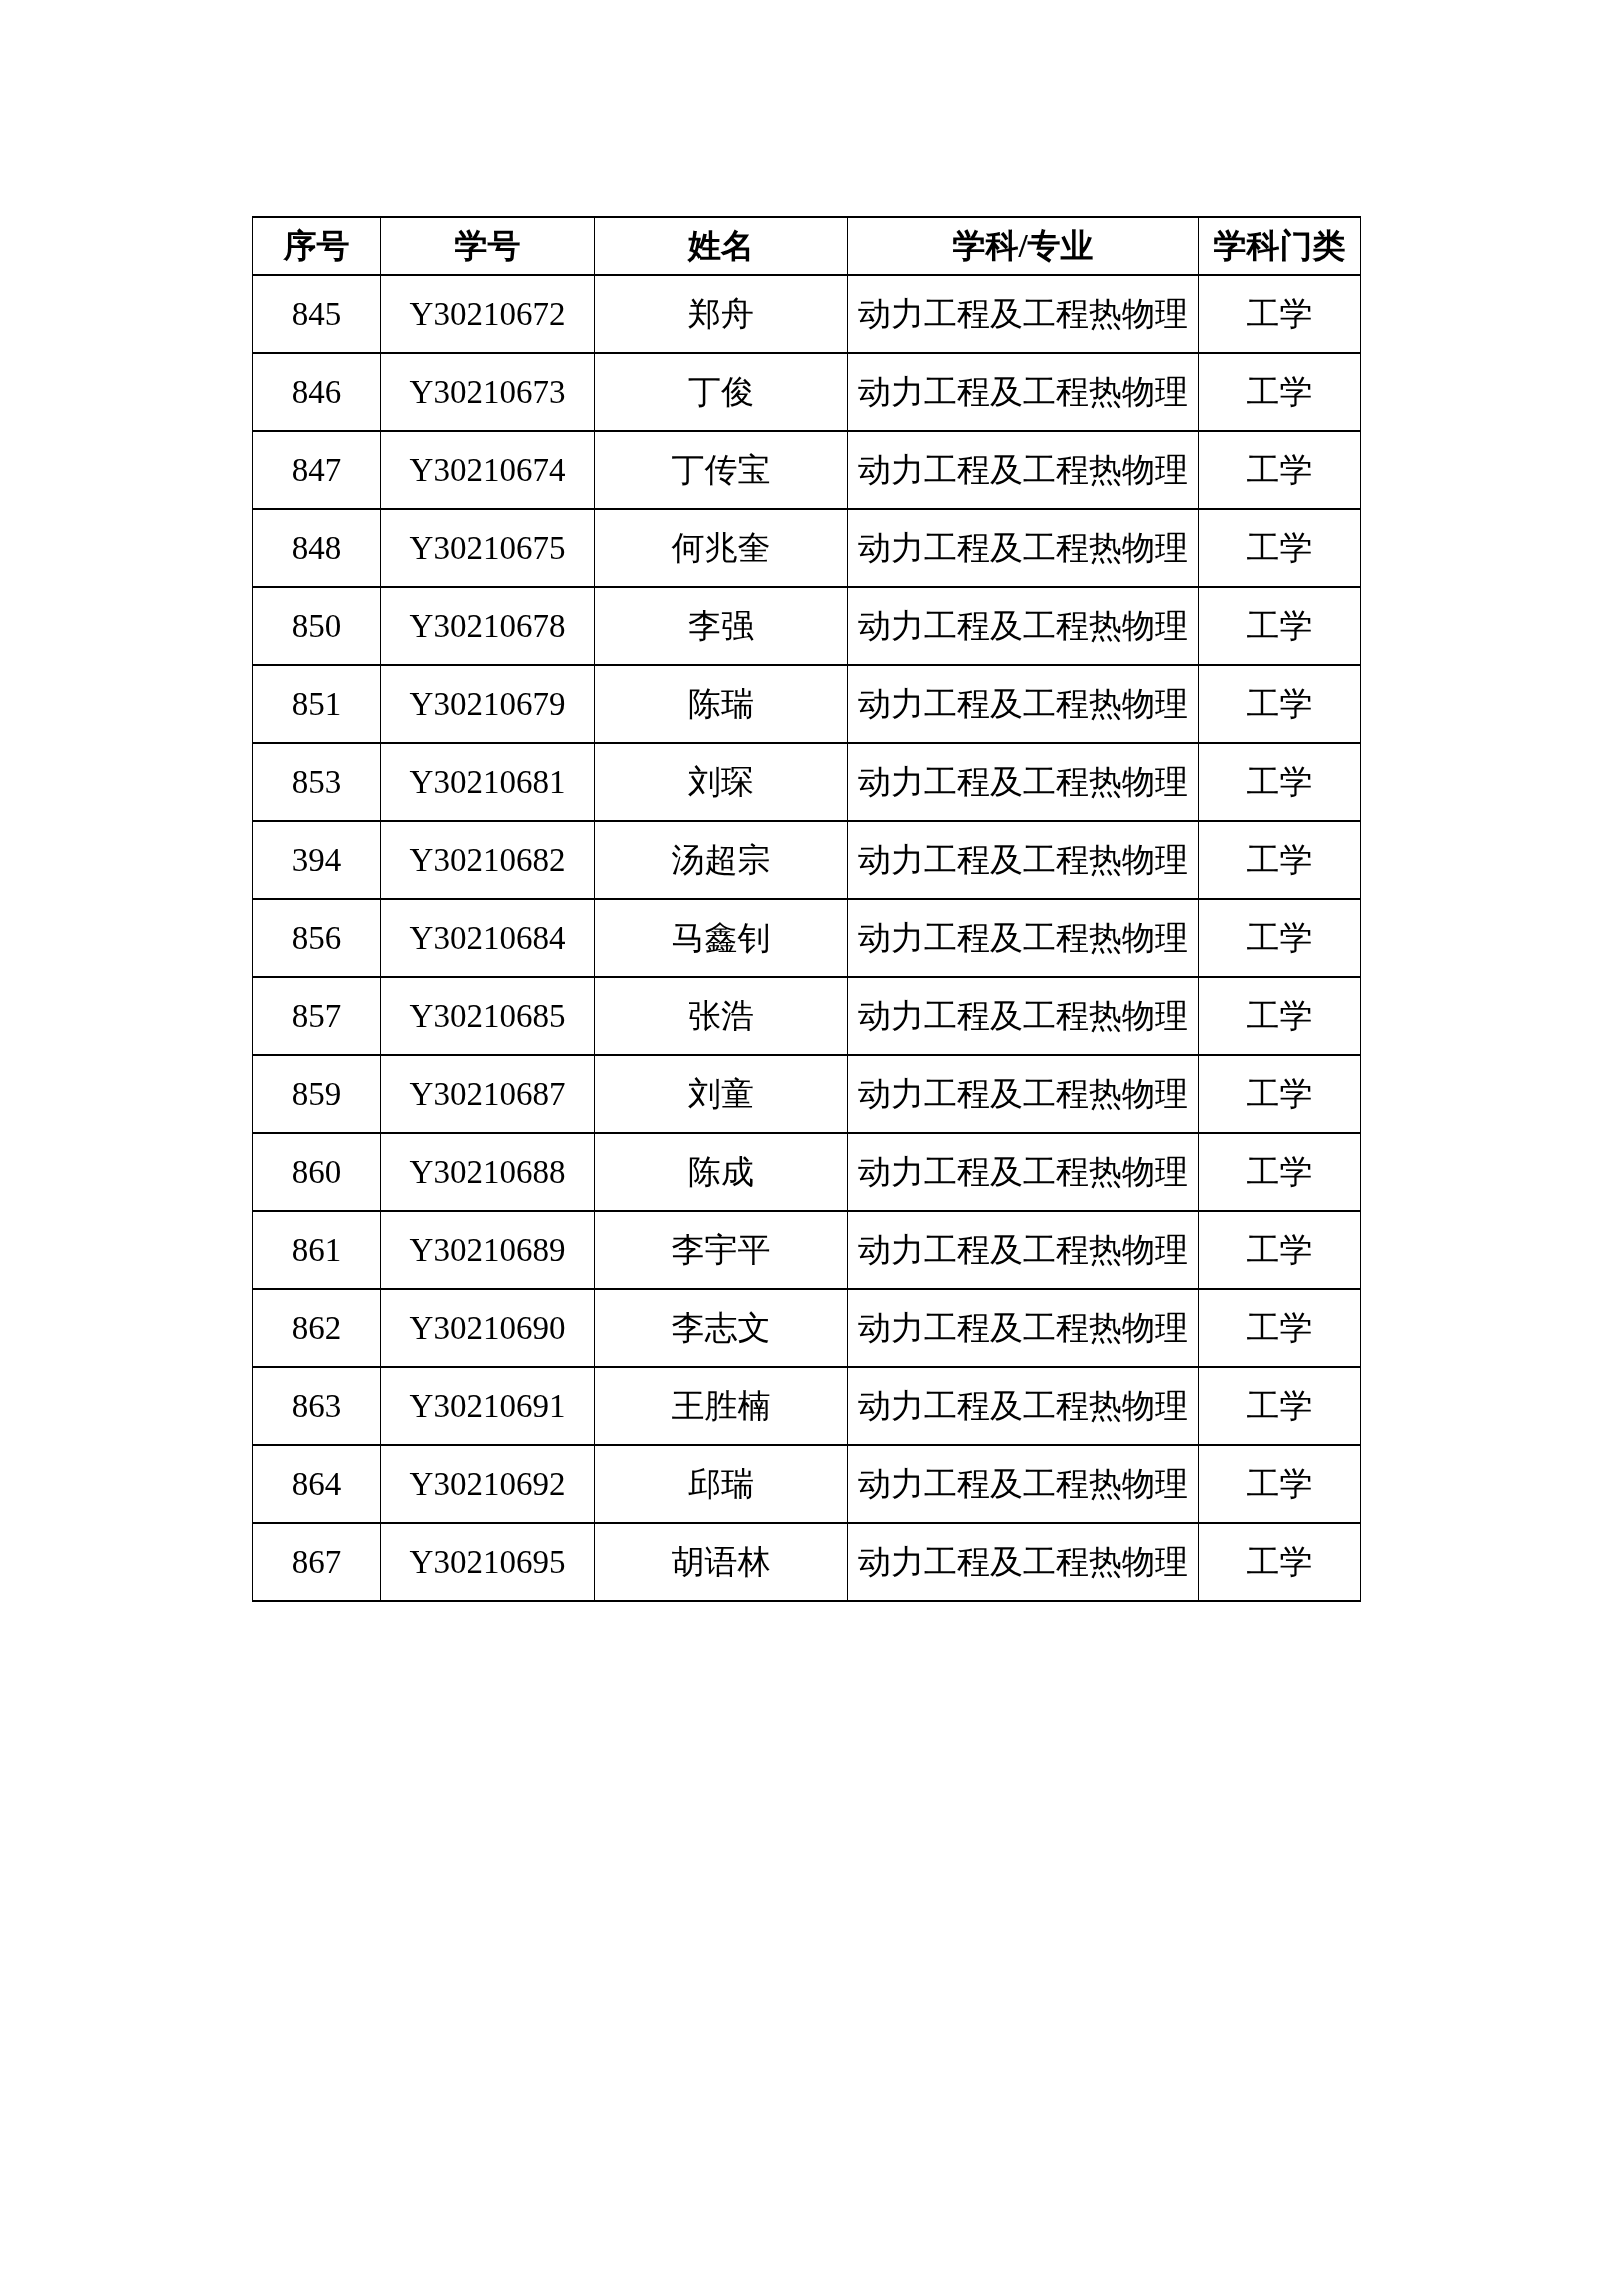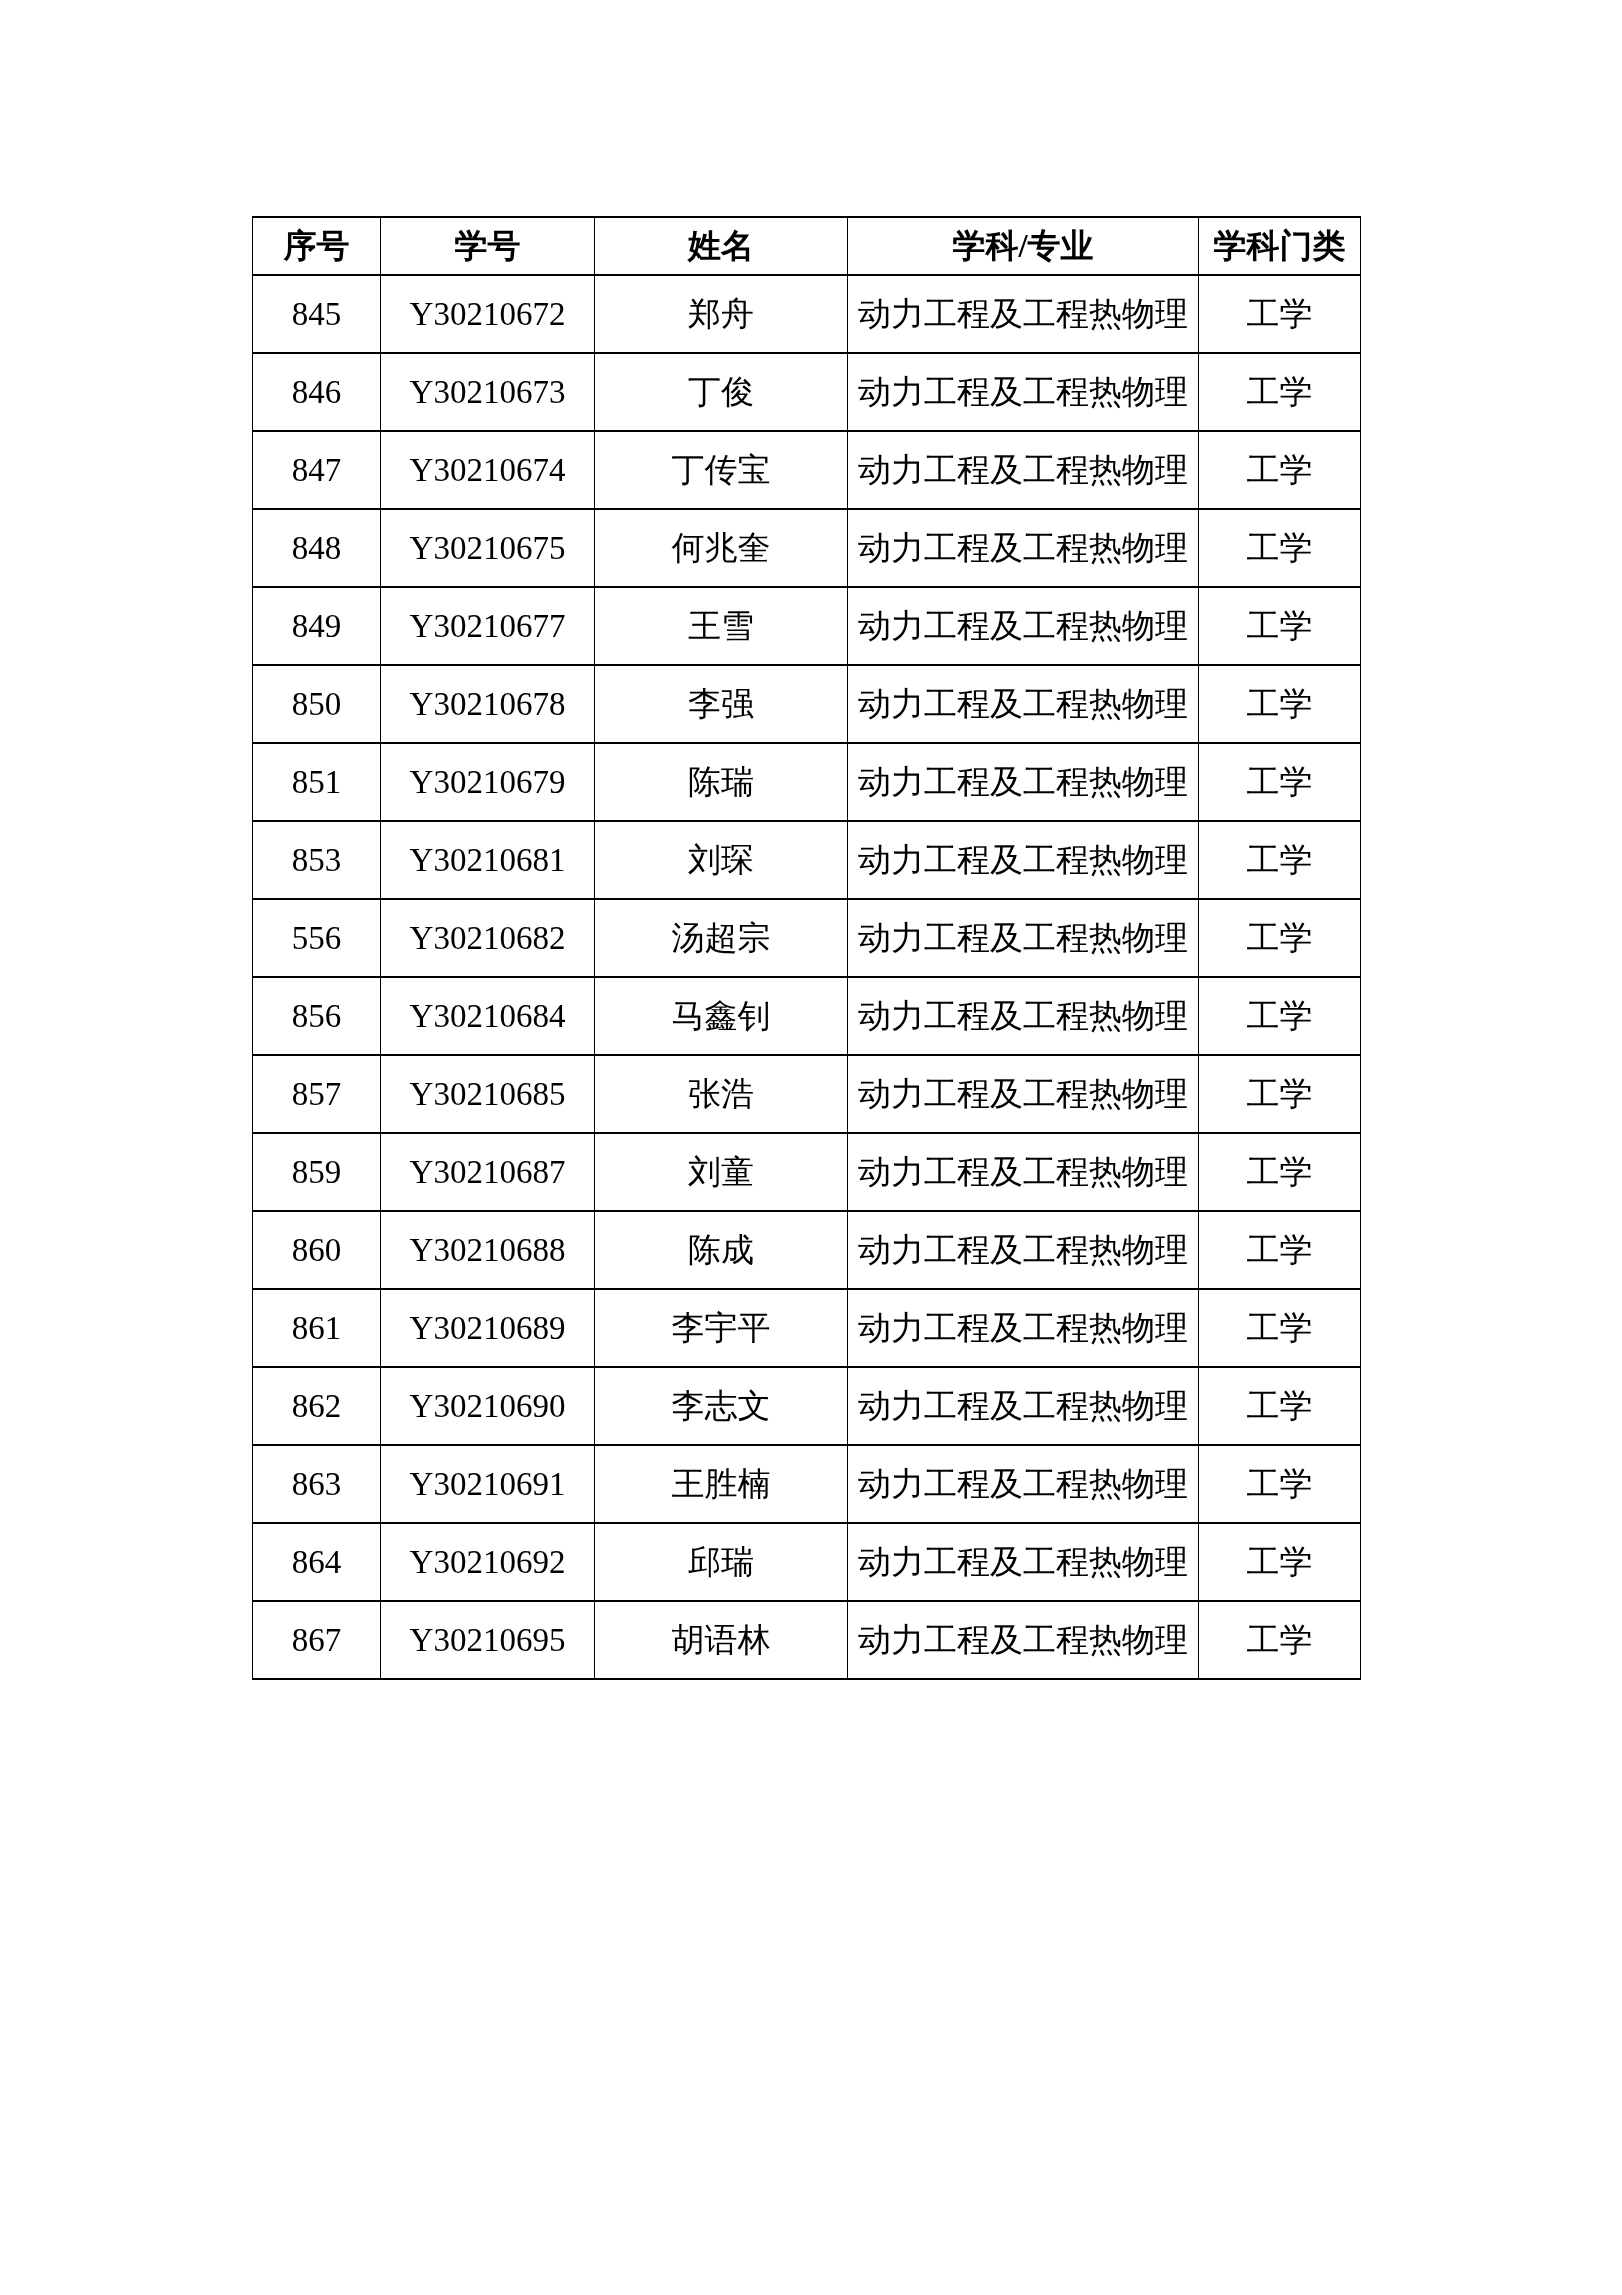--- a/index.html
+++ b/index.html
@@ -92,27 +92,20 @@
     <td>工学</td>
   </tr>
         <tr>
     <td>848</td>
     <td>Y30210675</td>
     <td>何兆奎</td>
     <td>动力工程及工程热物理</td>
     <td>工学</td>
   </tr>
         <tr>
-    <td>849</td>
-    <td>Y30210677</td>
-    <td>王雪</td>
-    <td>动力工程及工程热物理</td>
-    <td>工学</td>
-  </tr>
-        <tr>
     <td>850</td>
     <td>Y30210678</td>
     <td>李强</td>
     <td>动力工程及工程热物理</td>
     <td>工学</td>
   </tr>
         <tr>
     <td>851</td>
     <td>Y30210679</td>
     <td>陈瑞</td>
@@ -120,21 +113,21 @@
     <td>工学</td>
   </tr>
         <tr>
     <td>853</td>
     <td>Y30210681</td>
     <td>刘琛</td>
     <td>动力工程及工程热物理</td>
     <td>工学</td>
   </tr>
         <tr>
-    <td>556</td>
+    <td>394</td>
     <td>Y30210682</td>
     <td>汤超宗</td>
     <td>动力工程及工程热物理</td>
     <td>工学</td>
   </tr>
         <tr>
     <td>856</td>
     <td>Y30210684</td>
     <td>马鑫钊</td>
     <td>动力工程及工程热物理</td>

